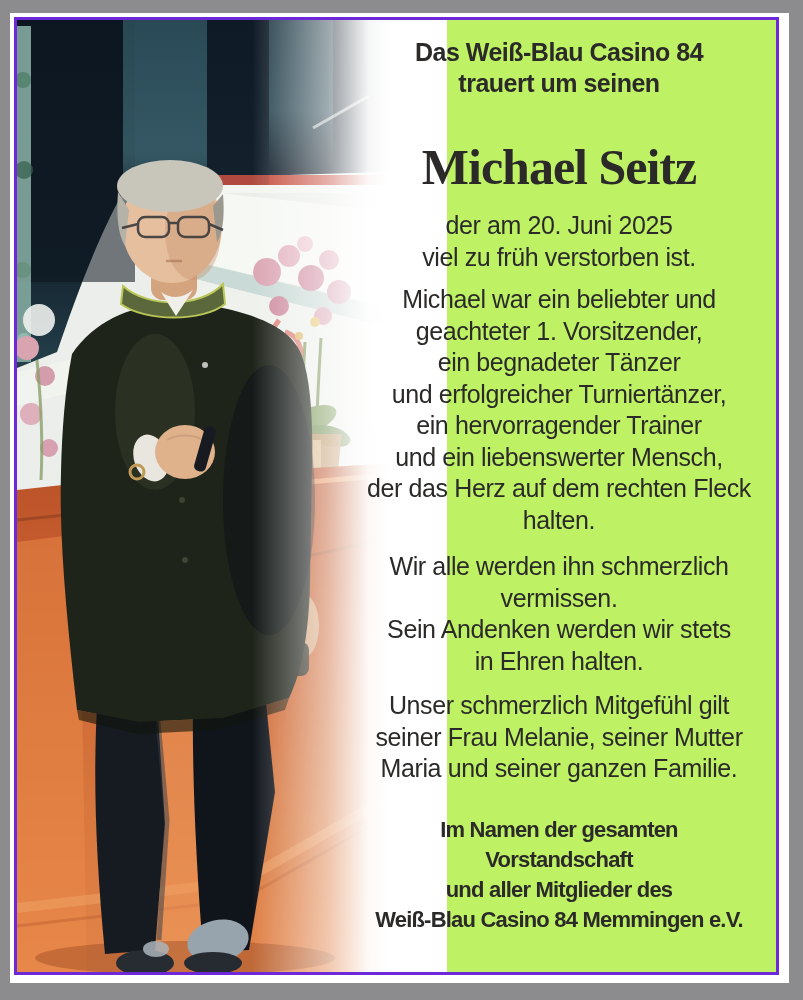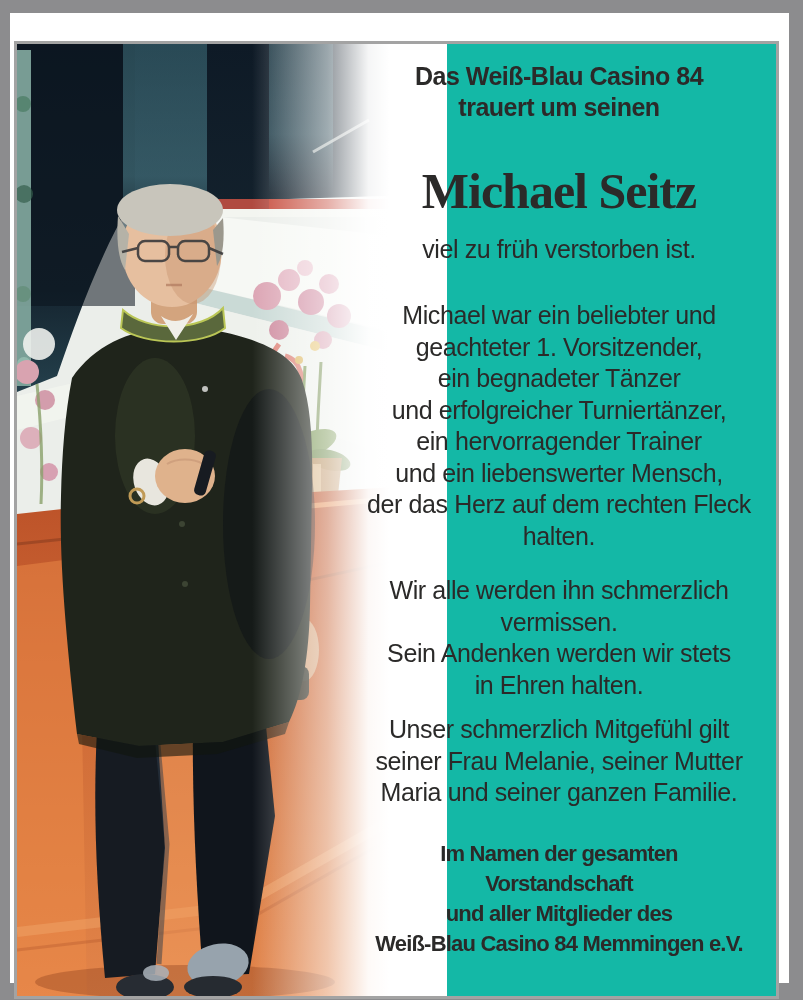--- a/index.html
+++ b/index.html
@@ -18,24 +18,23 @@
     width: 779px;
     height: 970px;
     background: #ffffff;
   }
   .box {
     position: absolute;
     left: 4px;
     top: 4px;
     width: 759px;
     height: 952px;
-    border: 3px solid #a3a3a3;
-    background: #14b8a6;
+    border: 3px solid #6d28d9;
+    background: #bef264;
     overflow: hidden;
-    margin-top: 24px;
   }
   .photo {
     position: absolute;
     left: 0;
     top: 0;
     width: 430px;
     height: 952px;
   }
   .textcol {
     position: absolute;
@@ -45,21 +44,21 @@
     color: #2b2a29;
   }
   .line { white-space: nowrap; }
   .t-header { font-weight: bold; font-size: 25px; line-height: 31px; letter-spacing: -0.5px; }
   .t-name   { font-weight: bold; font-size: 50px; line-height: 58px; letter-spacing: -1px; }
   .t-body   { font-size: 25px; line-height: 31.5px; letter-spacing: -0.4px; }
   .t-closing{ font-weight: bold; font-size: 22px; line-height: 30px; letter-spacing: -0.8px; }
   .pos-header     { top: 17px; }
   .pos-name       { top: 118px; font-family: Liberation Serif, serif; }
   .pos-death      { top: 190px; }
-  .pos-tribute    { top: 256px; text-align: center; }
+  .pos-tribute    { top: 264px; text-align: center; }
   .pos-mourning   { top: 531px; }
   .pos-condolence { top: 670px; }
   .pos-closing    { top: 795px; }
 </style>
 </head>
 <body>
 
 <div class="paper">
   <div class="box">
 
@@ -197,20 +196,21 @@
     <div class="textcol pos-header">
       <div class="line t-header">Das Weiß-Blau Casino 84</div>
       <div class="line t-header">trauert um seinen</div>
     </div>
 
     <div class="textcol pos-name">
       <div class="line t-name">Michael Seitz</div>
     </div>
 
     <div class="textcol pos-death">
+      <div class="line t-body">der am 20. Juni 2025</div>
       <div class="line t-body">viel zu früh verstorben ist.</div>
     </div>
 
     <div class="textcol pos-tribute">
       <div class="line t-body">Michael war ein beliebter und</div>
       <div class="line t-body">geachteter 1. Vorsitzender,</div>
       <div class="line t-body">ein begnadeter Tänzer</div>
       <div class="line t-body">und erfolgreicher Turniertänzer,</div>
       <div class="line t-body">ein hervorragender Trainer</div>
       <div class="line t-body">und ein liebenswerter Mensch,</div>

